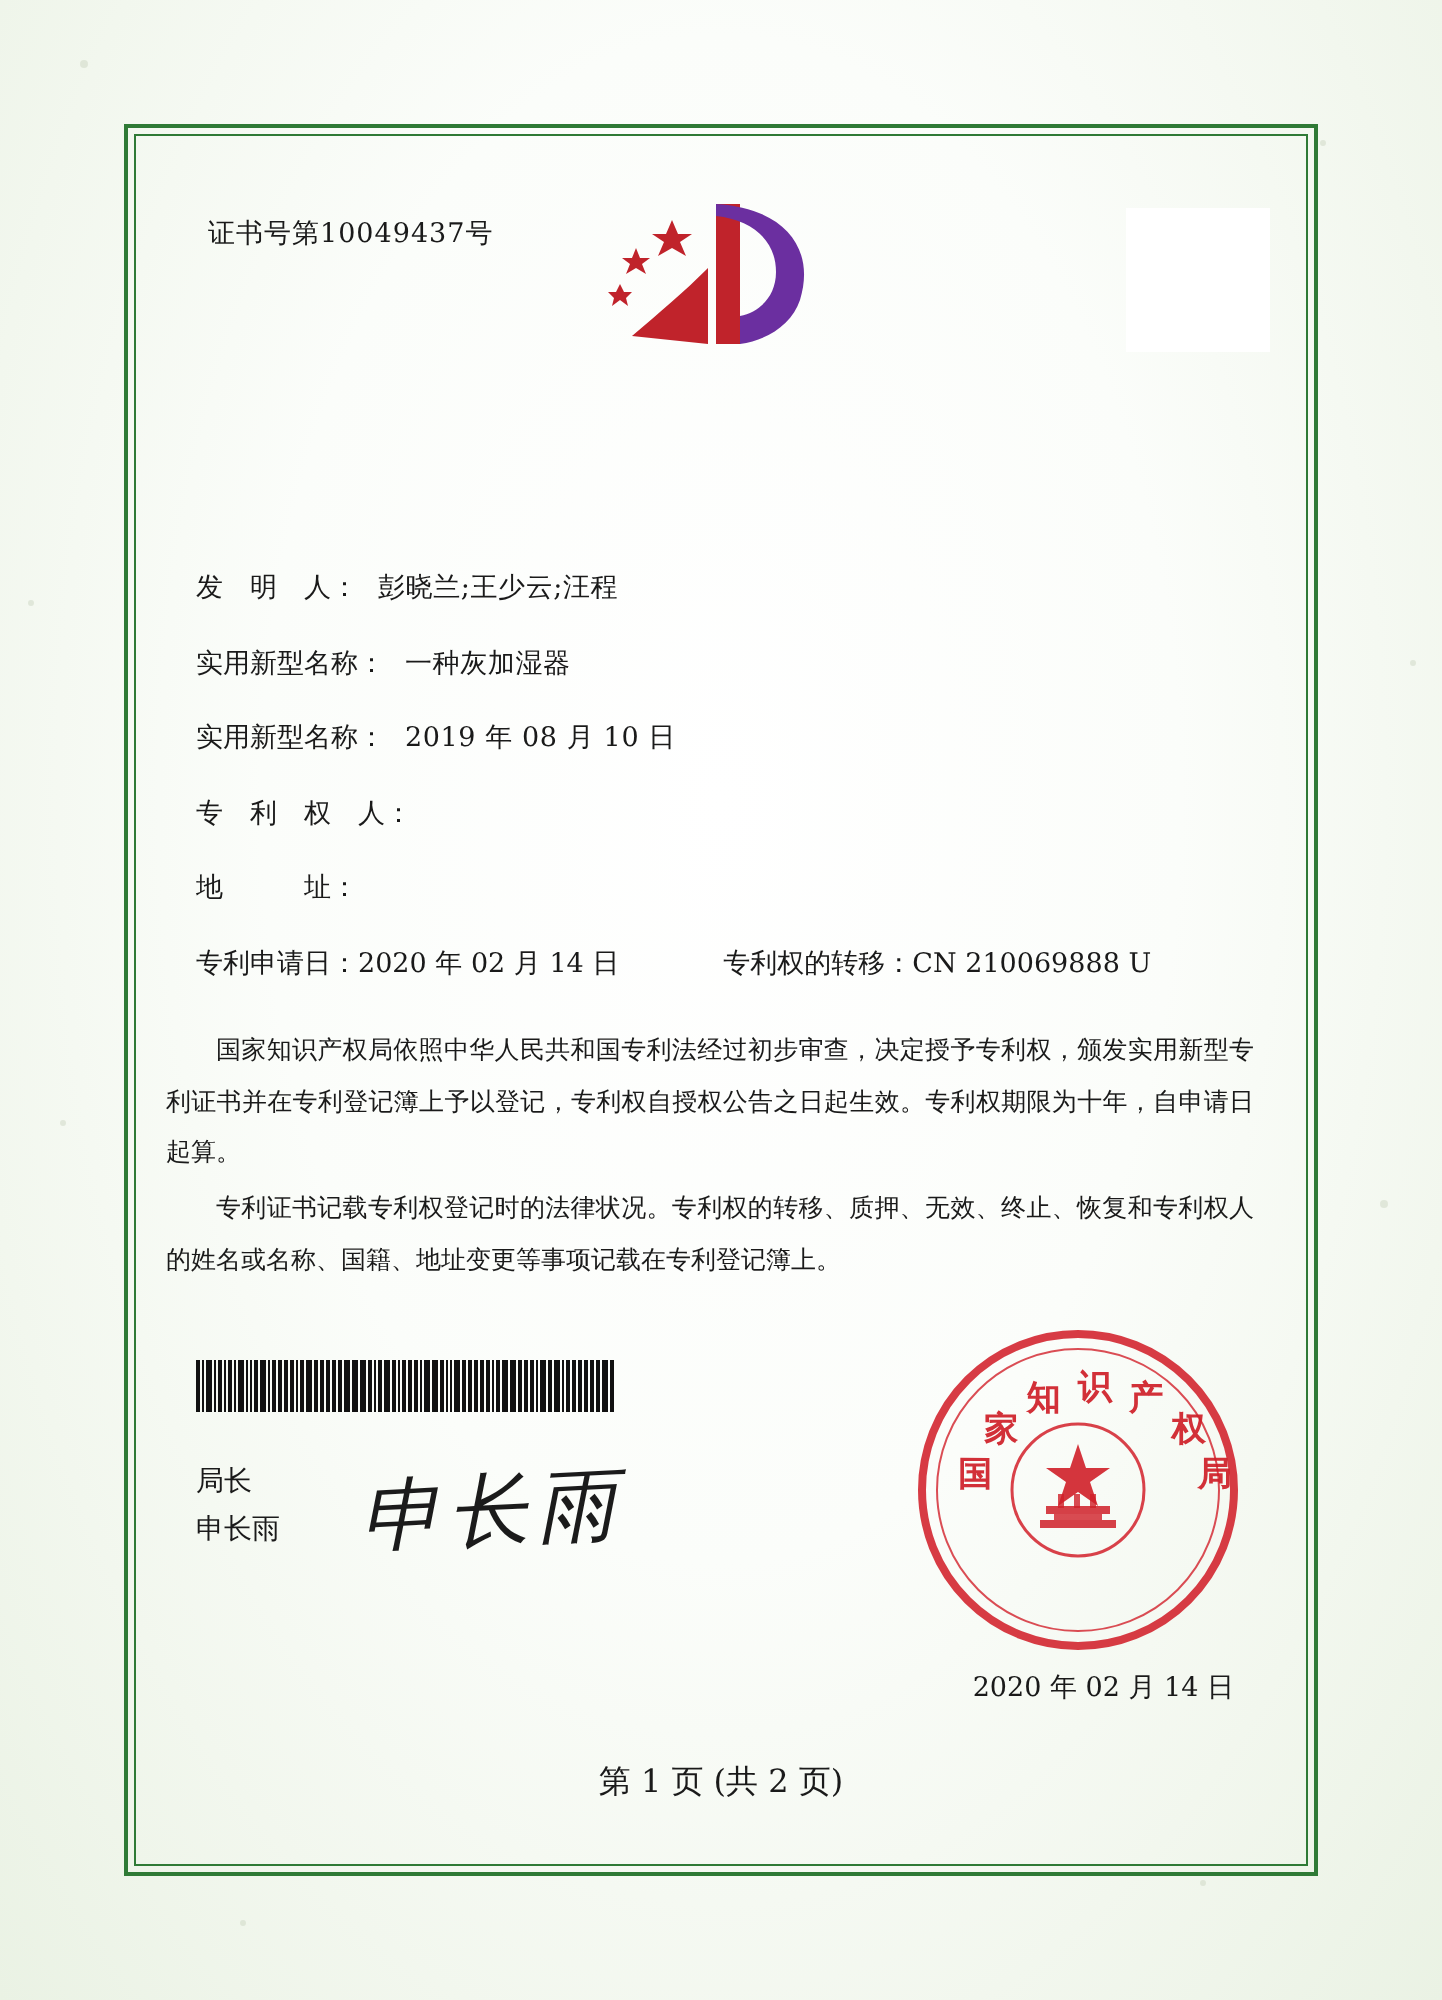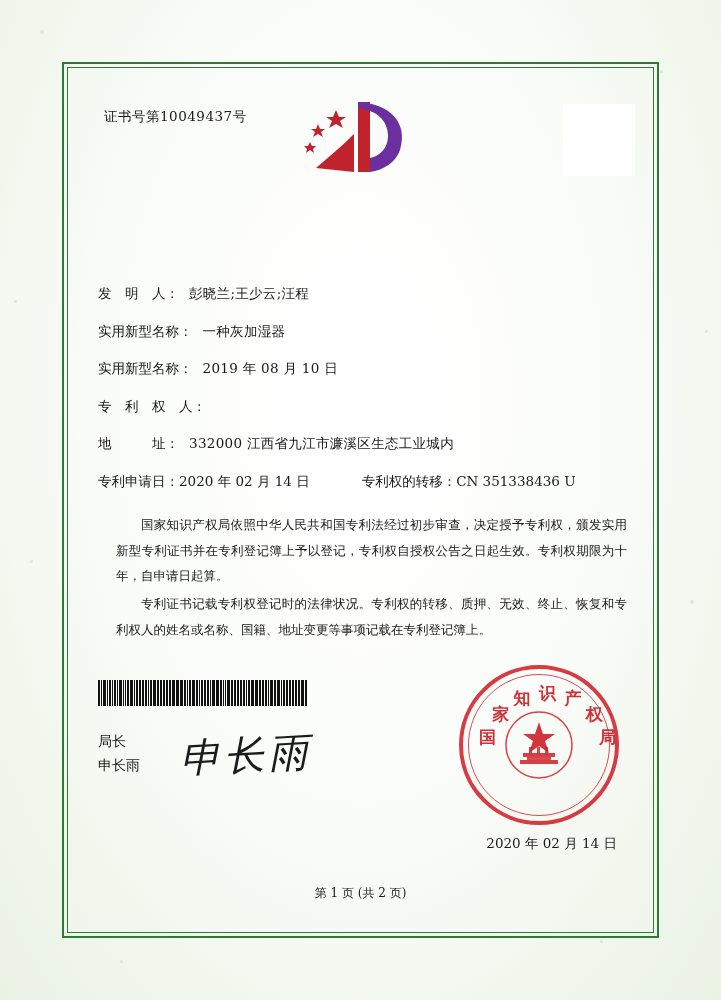--- a/index.html
+++ b/index.html
@@ -140,21 +140,21 @@
     color: #1a1a1a;
     margin-bottom: 14px;
     font-family: "DejaVu Serif", "Liberation Serif", serif;
   }
   .field-row2 .col2 {
     margin-left: 52px;
   }
 
   .paragraphs {
     position: absolute;
-    left: 36px;
+    left: 3px;
     right: 14px;
     top: 432px;
     font-size: 12.5px;
     line-height: 2.05;
     color: #1a1a1a;
     text-align: justify;
     font-family: "DejaVu Serif", "Liberation Serif", serif;
   }
   .paragraphs p {
     margin: 0 0 2px 0;
@@ -247,21 +247,21 @@
     color: #1a1a1a;
     font-family: "DejaVu Serif", "Liberation Serif", serif;
   }
 
   .page-no {
     position: absolute;
     left: 0;
     right: 0;
     bottom: 18px;
     text-align: center;
-    font-size: 12px;
+    font-size: 16px;
     color: #1a1a1a;
     font-family: "DejaVu Serif", "Liberation Serif", serif;
   }
 
   .footer-note {
     position: absolute;
     left: 0;
     right: 0;
     bottom: 22px;
     text-align: center;
@@ -318,27 +318,26 @@
       </div>
       <div class="field">
         <span class="label">实用新型名称：</span>
         <span class="value">2019 年 08 月 10 日</span>
       </div>
       <div class="field">
         <span class="label">专　利　权　人：</span>
       </div>
       <div class="field">
         <span class="label">地　　　址：</span>
-        <span class="value">332000 江西省九江市濂溪区生态工业城内</span>
       </div>
       <div class="field-row2">
         <span class="label">专利申请日：</span>
         <span class="value">2020 年 02 月 14 日</span>
         <span class="col2">专利权的转移：</span>
-        <span class="value">CN 351338436 U</span>
+        <span class="value">CN 210069888 U</span>
       </div>
     </div>
 
     <div class="paragraphs">
       <p>国家知识产权局依照中华人民共和国专利法经过初步审查，决定授予专利权，颁发实用新型专利证书并在专利登记簿上予以登记，专利权自授权公告之日起生效。专利权期限为十年，自申请日起算。</p>
       <p>专利证书记载专利权登记时的法律状况。专利权的转移、质押、无效、终止、恢复和专利权人的姓名或名称、国籍、地址变更等事项记载在专利登记簿上。</p>
     </div>
 
     <div class="barcode" id="barcode">
         <span style="width:2px"></span>

